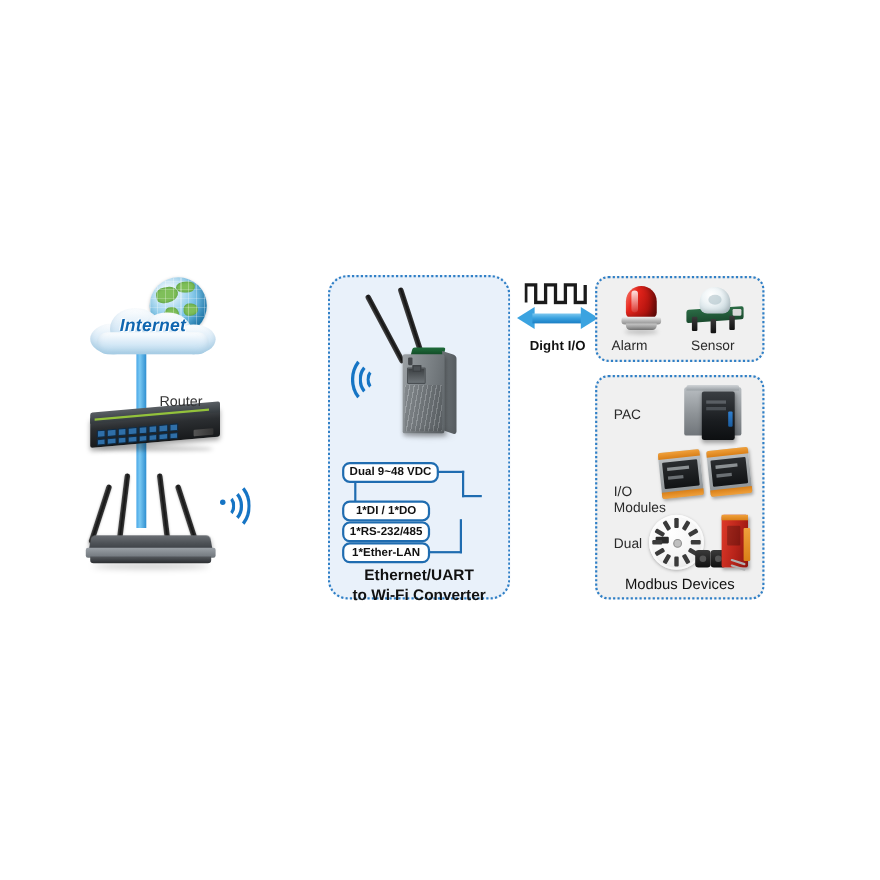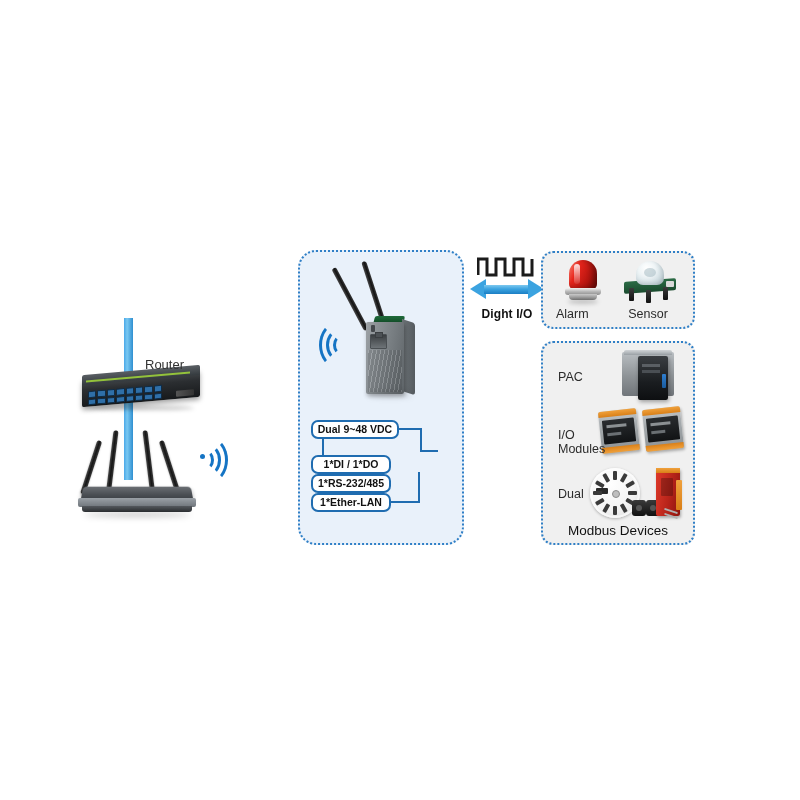--- a/index.html
+++ b/index.html
@@ -287,21 +287,21 @@
   #modbus-caption {
     left: 541px; top: 523px; width: 154px; text-align: center;
     font-size: 13.5px; font-weight: normal; color: #111;
   }
   .dev-label {
     position: absolute; font-size: 12.5px; color: #2b2b2b; text-align: left; line-height: 1.15;
   }
   #label-alarm  { left: 556px; top: 307px; width: 54px; }
   #label-sensor { left: 618px; top: 307px; width: 60px; text-align: center; }
   #label-pac    { left: 558px; top: 370px; }
-  #label-iomod  { left: 558px; top: 428px; width: 52px; }
+  #label-iomod  { left: 558px; top: 440px; width: 52px; }
   #label-meter  { left: 558px; top: 487px; }
 
   
   #alarm-icon { left: 562px; top: 258px; width: 44px; height: 46px; }
   .al-dome {
     position: absolute; left: 7px; top: 2px; width: 28px; height: 30px;
     background: linear-gradient(115deg, #ff8a7a 0%, #e8251c 30%, #b3140f 70%, #7d0b08 100%);
     border-radius: 14px 14px 6px 6px;
     box-shadow: inset -4px -2px 6px rgba(0,0,0,.35);
   }
@@ -425,20 +425,37 @@
   .mt-w1 { left: 74px; top: 44px; transform: rotate(18deg); }
   .mt-w2 { left: 74px; top: 49px; transform: rotate(18deg); }
 </style>
 </head>
 <body>
 
 <div id="stage">
 
   <div class="abs" id="blue-link"></div>
 
+  <div class="abs" id="cloud-group">
+    <div class="globe">
+      <div class="land l1"></div>
+        <div class="land l2"></div>
+      <div class="land l3"></div>
+        <div class="land l4"></div>
+      <div class="mer"></div>
+    </div>
+    <div class="cloud-shape">
+      <div class="lobe b1"></div>
+        <div class="lobe b2"></div>
+      <div class="lobe b3"></div>
+        <div class="lobe b4"></div>
+      <div class="lobe base"></div>
+    </div>
+    <div class="cloud-label">Internet</div>
+  </div>
 
   <div class="abs" id="switch-group">
     <div class="sw-body"></div>
     <div class="sw-top"></div>
     <div class="sw-stripe"></div>
     <div class="sw-ports">
       <i></i>
         <i></i>
         <i></i>
         <i></i>
@@ -504,20 +521,24 @@
   <div class="abs conn" id="c-power-vert"></div>
   <div class="abs conn" id="c-power-in"></div>
   <div class="abs conn" id="c-lan-vert"></div>
   <div class="abs conn" id="c-lan-right"></div>
 
   <div class="spec-box" id="spec-power">Dual 9~48 VDC</div>
   <div class="spec-box" id="spec-dido">1*DI / 1*DO</div>
   <div class="spec-box" id="spec-rs">1*RS-232/485</div>
   <div class="spec-box" id="spec-lan">1*Ether-LAN</div>
 
+  <div class="abs" id="converter-caption">
+    <div>Ethernet/UART</div>
+    <div>to Wi-Fi Converter</div>
+  </div>
 
   <svg class="abs" id="pulse-icon" viewBox="0 0 58 22">
     <polyline points="1,20 1,4 10,4 10,20 19,20 19,4 28,4 28,20 37,20 37,4 46,4 46,20 55,20 55,4" fill="none" stroke="#1b1b1b" stroke-width="3" stroke-linejoin="miter"></polyline>
   </svg>
 
   <div class="abs arrow-group" id="arrow-dio-group">
     <div class="arrow-body" style="margin-top:24px;">
       <div class="arrow-head left"></div>
       <div class="arrow-bar"></div>
       <div class="arrow-head right"></div>

